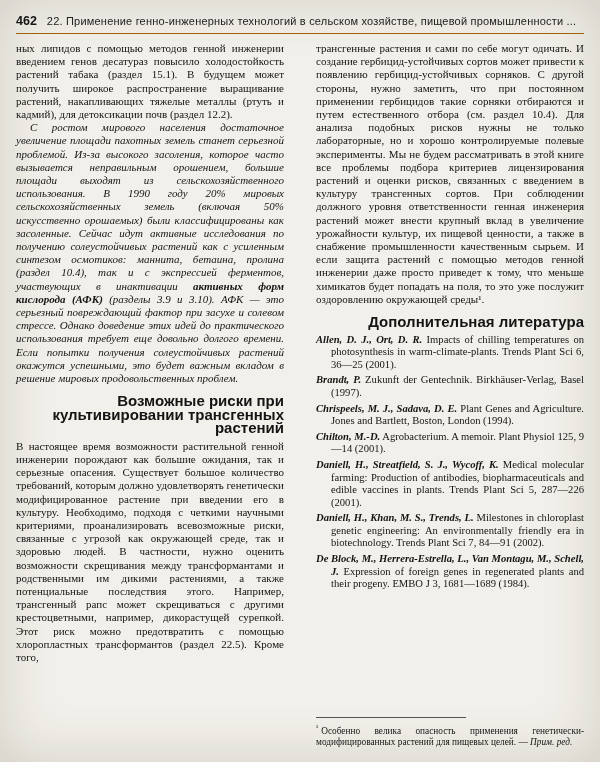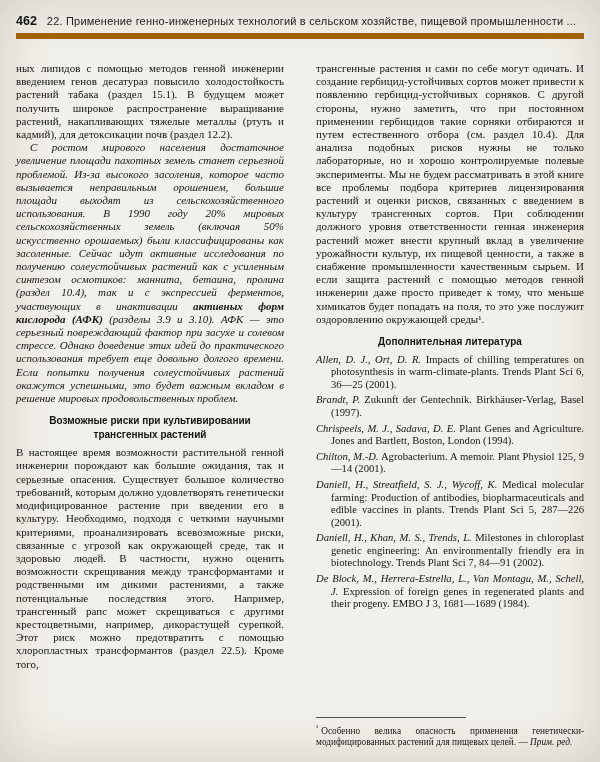--- a/index.html
+++ b/index.html
@@ -16,45 +16,45 @@
     padding: 12px 16px 14px;
     display: flex; flex-direction: column;
     overflow: hidden;
     color: #141414;
   }
   .header {
     display: flex; align-items: baseline; gap: 10px;
     font-family: "Liberation Sans", sans-serif;
     font-size: 11px;
     padding: 2px 0 5px;
-    border-bottom: 6px solid #a16207;
+    border-bottom: 1px solid #a16207;
   }
   .page-num { font-weight: bold; font-size: 12.5px; flex: 0 0 auto; }
   .chapter-title { color: #222; letter-spacing: .2px; white-space: nowrap; overflow: hidden; }
-  .columns { display: flex; gap: 32px; flex: 1; margin-top: 23px; min-height: 0; }
+  .columns { display: flex; gap: 32px; flex: 1; margin-top: 8px; min-height: 0; }
   .col {
     flex: 1; min-width: 0;
     font-size: 11px; line-height: 13.2px;
     text-align: justify;
     display: flex; flex-direction: column;
   }
   p { margin: 0; }
   .p-indent { text-indent: 14px; font-style: italic; }
   .b { font-weight: 700; }
   h3.section {
     font-family: "Liberation Sans", sans-serif;
-    font-size: 10px; line-height: 13.5px; font-weight: 700;
-    margin: 9px 0 5px; text-align: center;
+    font-size: 15px; line-height: 13.5px; font-weight: 700;
+    margin: 9px 0 5px; text-align: right;
   }
   .refs .ref {
     font-size: 10.6px; line-height: 12.6px;
     padding-left: 15px; text-indent: -15px;
     margin-bottom: 3px;
   }
-  .ref-authors { font-style: italic; }
+  .ref-authors { font-style: italic; font-weight: bold; }
   .footnote-block { margin-top: auto; padding-top: 6px; font-size: 9.3px; line-height: 11px; }
   .fn-rule { width: 150px; border-top: 1px solid #555; margin-bottom: 4px; }
   .fn-marker { vertical-align: super; font-size: 7.5px; margin-right: 3px; }
   .fn-attrib { font-style: italic; }
 </style>
 </head>
 <body>
 
 <div class="page">
 

